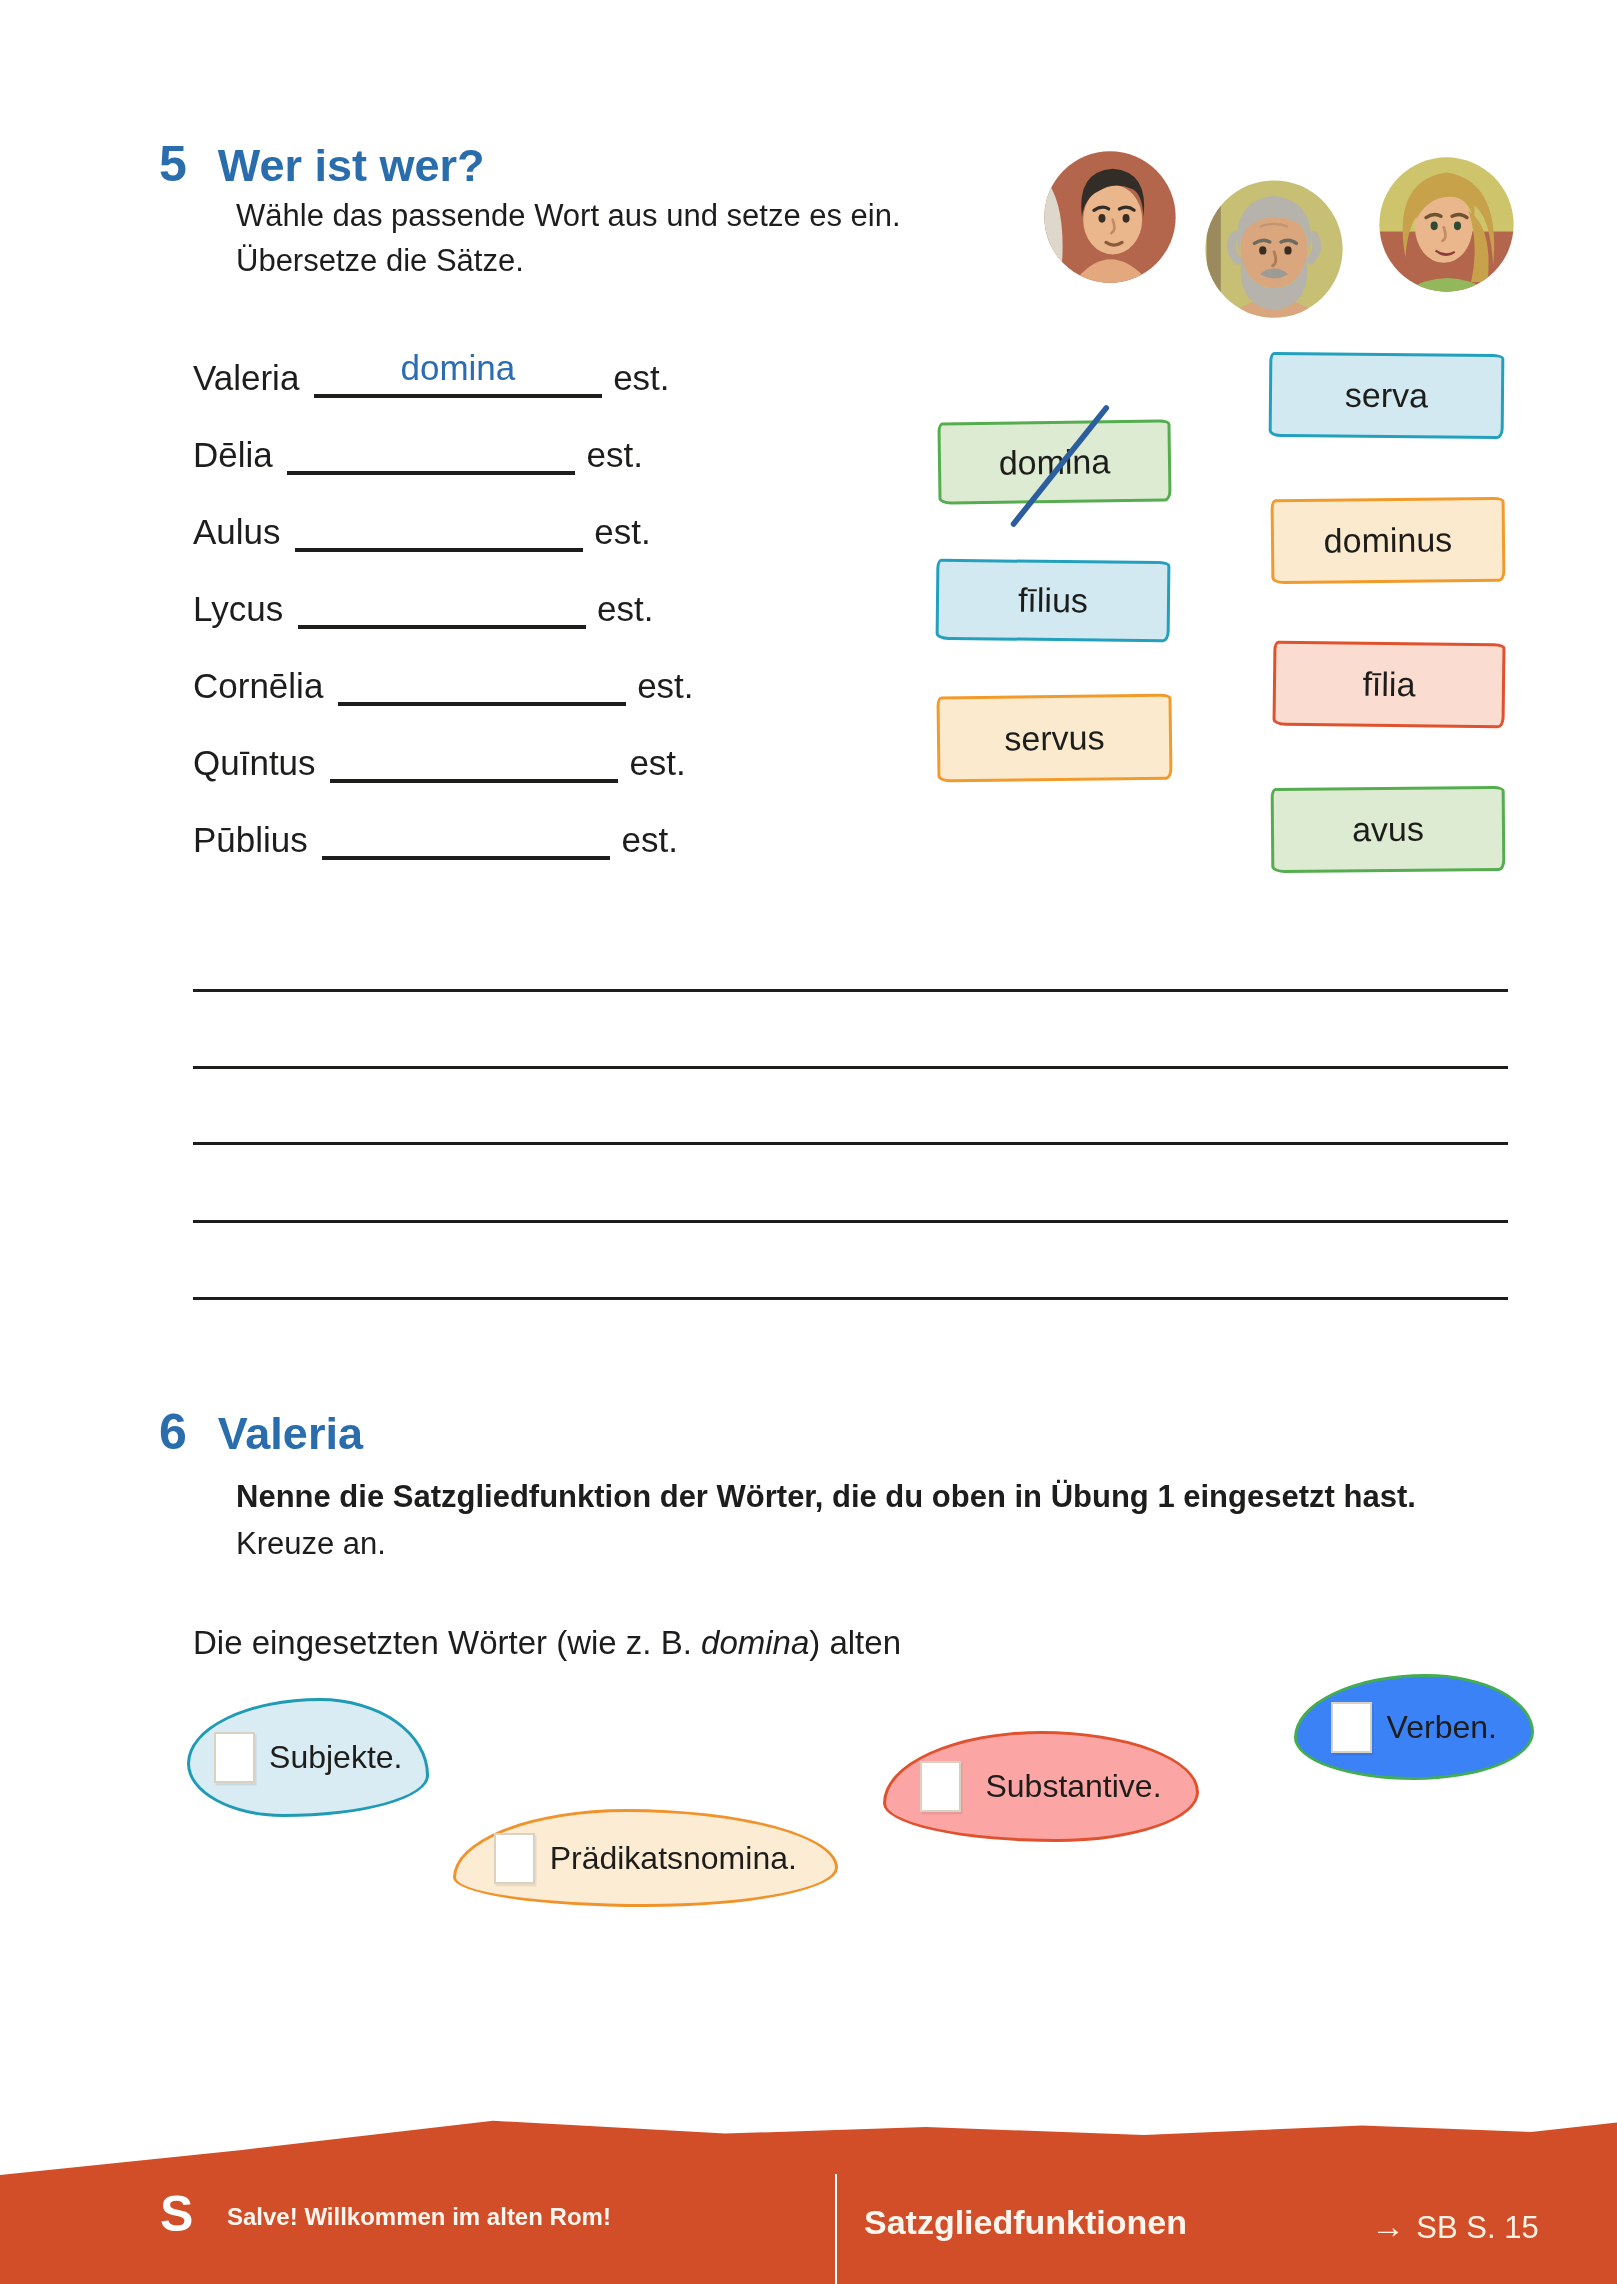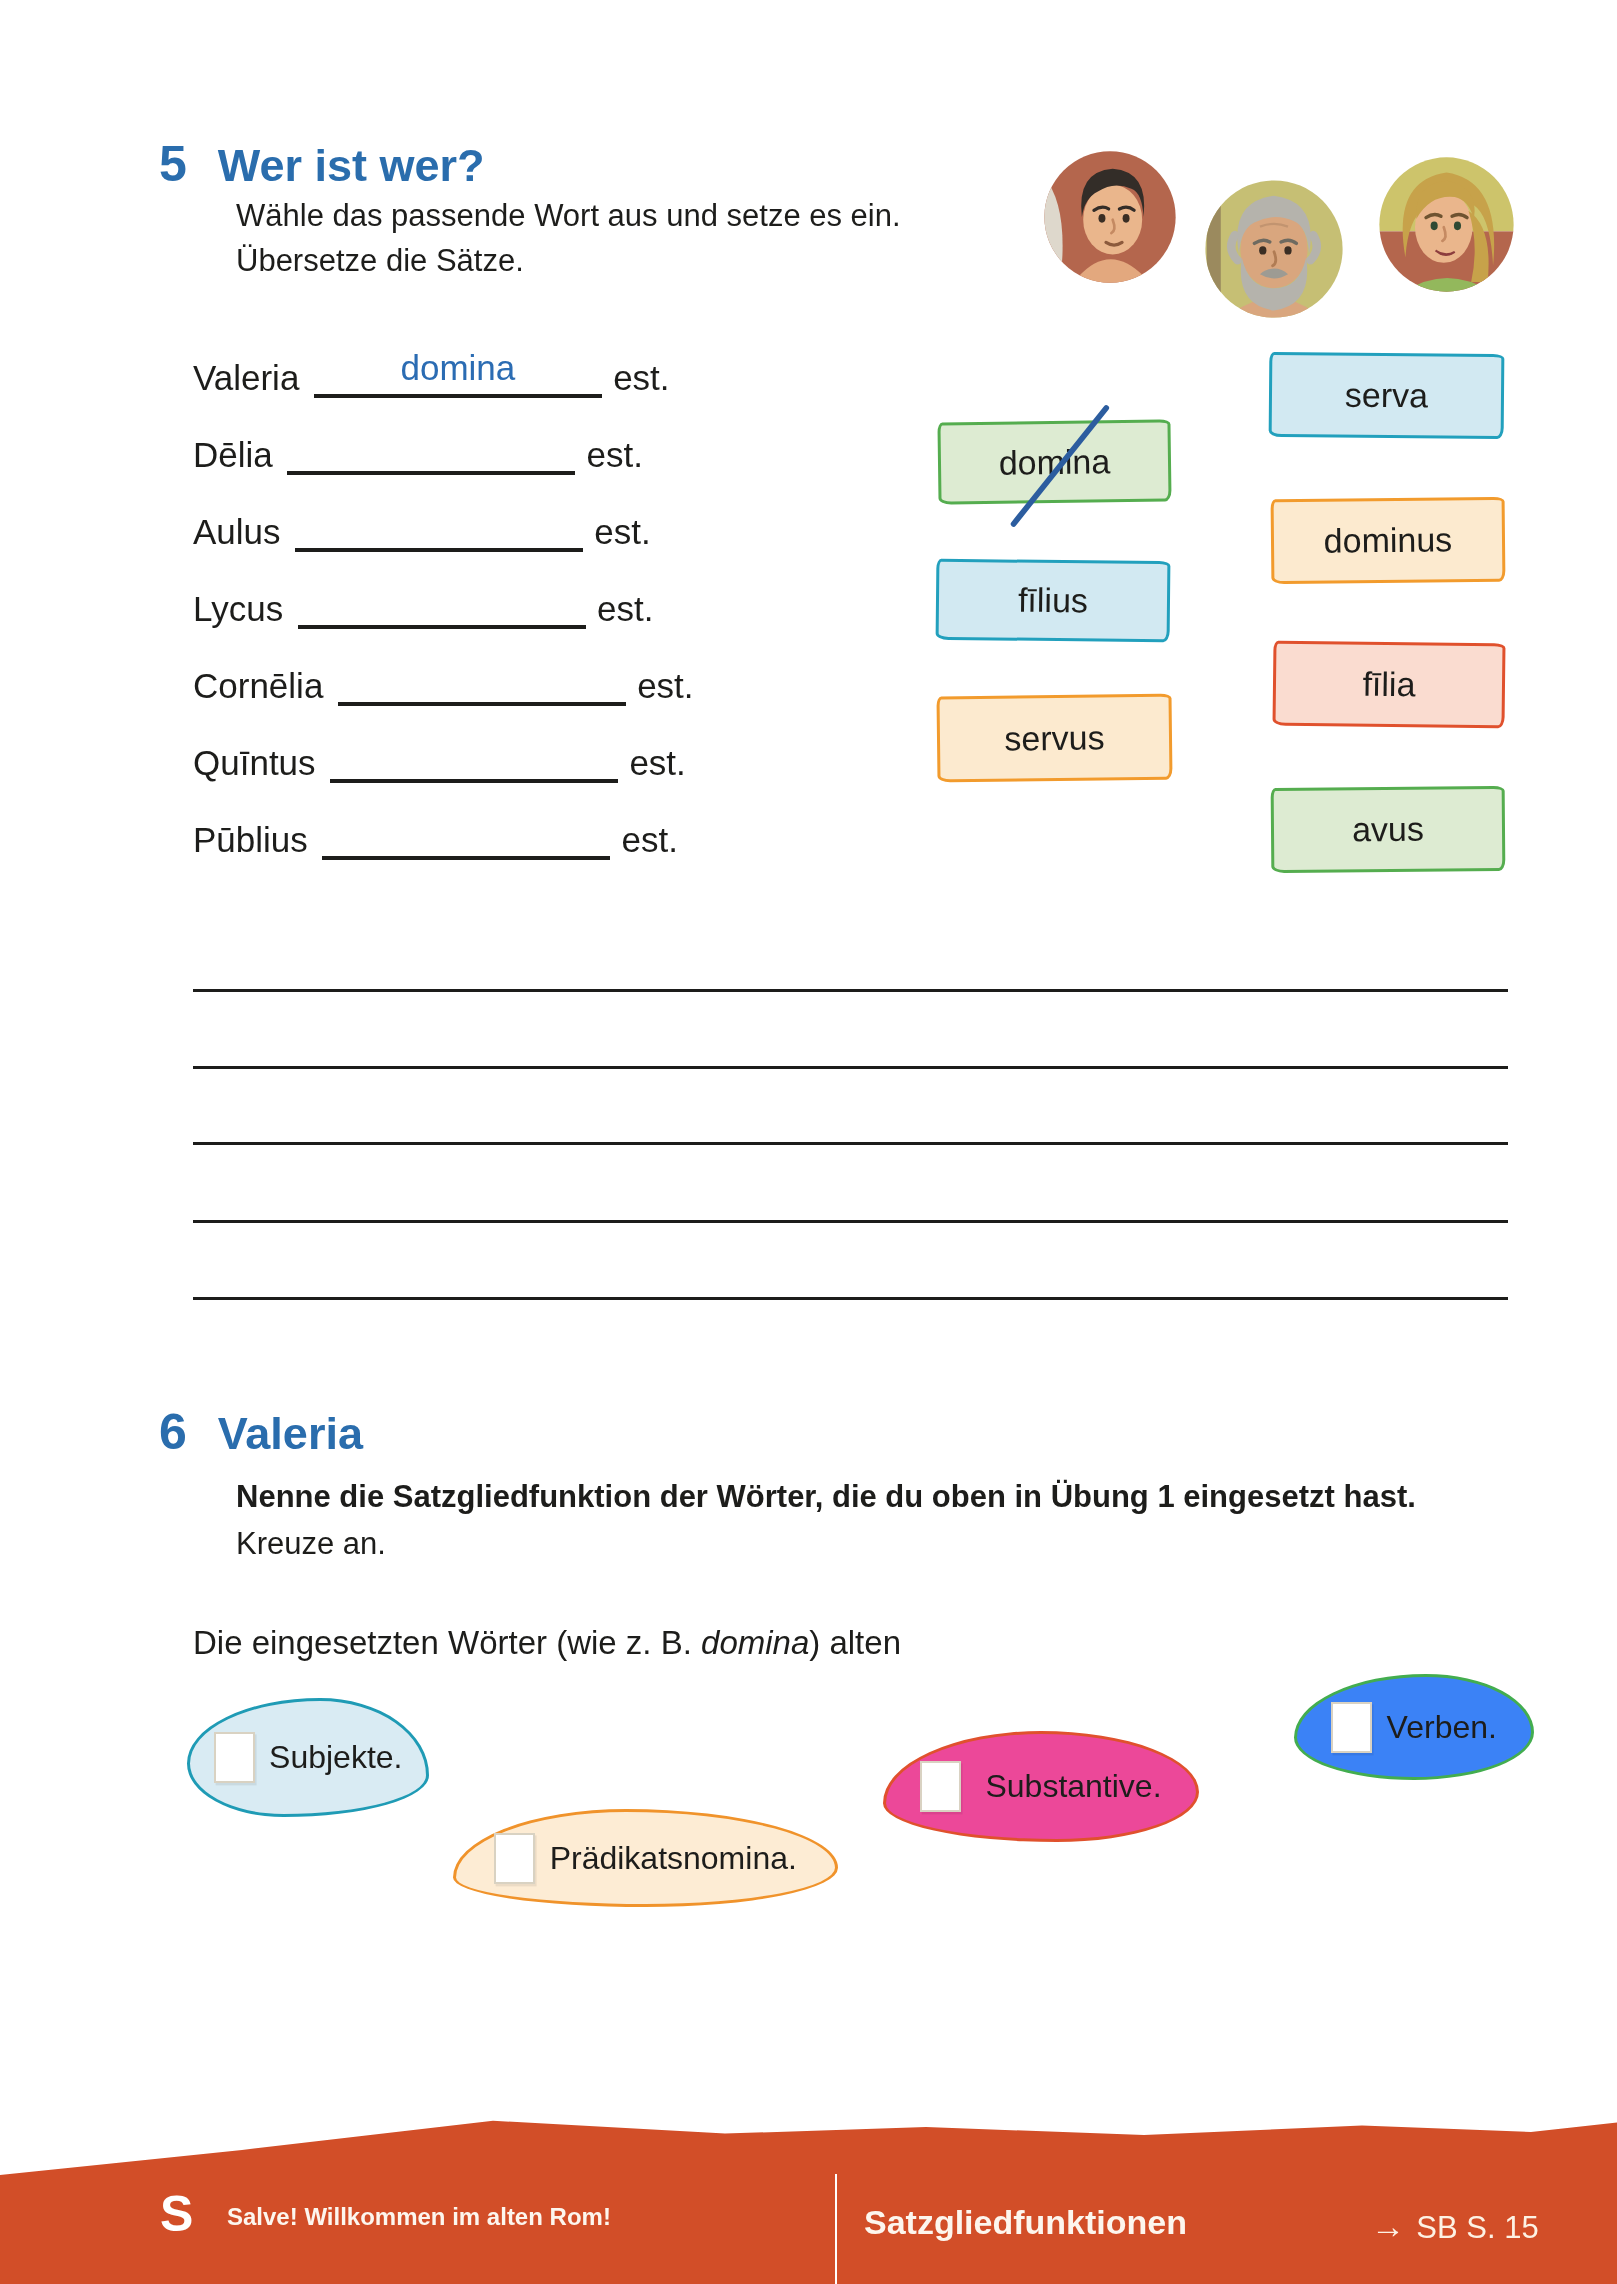--- a/index.html
+++ b/index.html
@@ -47,21 +47,21 @@
 
   
   .lead{position:absolute;left:193px;top:1624px;font-size:33px;}
   .lead .it{font-style:italic;}
 
   
   .blob{position:absolute;display:flex;align-items:center;justify-content:center;gap:14.5px;
         border-style:solid;border-width:3.2px;box-sizing:border-box;font-size:32px;}
   .b-teal  {border-color:#1f9bb5;background:#d9ebf3;border-radius:55% 45% 60% 40% / 55% 65% 35% 45%;}
   .b-orange{border-color:#f0932b;background:#fdecd4;border-radius:45% 55% 50% 50% / 70% 60% 40% 30%;}
-  .b-red   {border-color:#e0512d;background:#ec4899;border-radius:50% 50% 45% 55% / 65% 55% 45% 35%;gap:24px;}
+  .b-red   {border-color:#e0512d;background:#fca5a5;border-radius:50% 50% 45% 55% / 65% 55% 45% 35%;gap:24px;}
   .b-green {border-color:#43ad4f;background:#3b82f6;border-radius:55% 45% 50% 50% / 60% 55% 45% 40%;}
   .bo1{left:187px; top:1698px;width:242px;height:119px;}
   .bo2{left:453px; top:1809px;width:385px;height:98px;}
   .bo3{left:883px;top:1731px;width:316px;height:111px;}
   .bo4{left:1294px;top:1674px;width:240px;height:106px;}
   .checkbox{width:37px;height:47px;background:#ffffff;border:2.4px solid #d9d2c2;
             box-shadow:1.6px 2.4px 0 rgba(0,0,0,0.07);flex:0 0 auto;}
 
   
   .f-band{position:absolute;left:0;top:2111px;width:1618px;height:173px;background:#d24e28;

